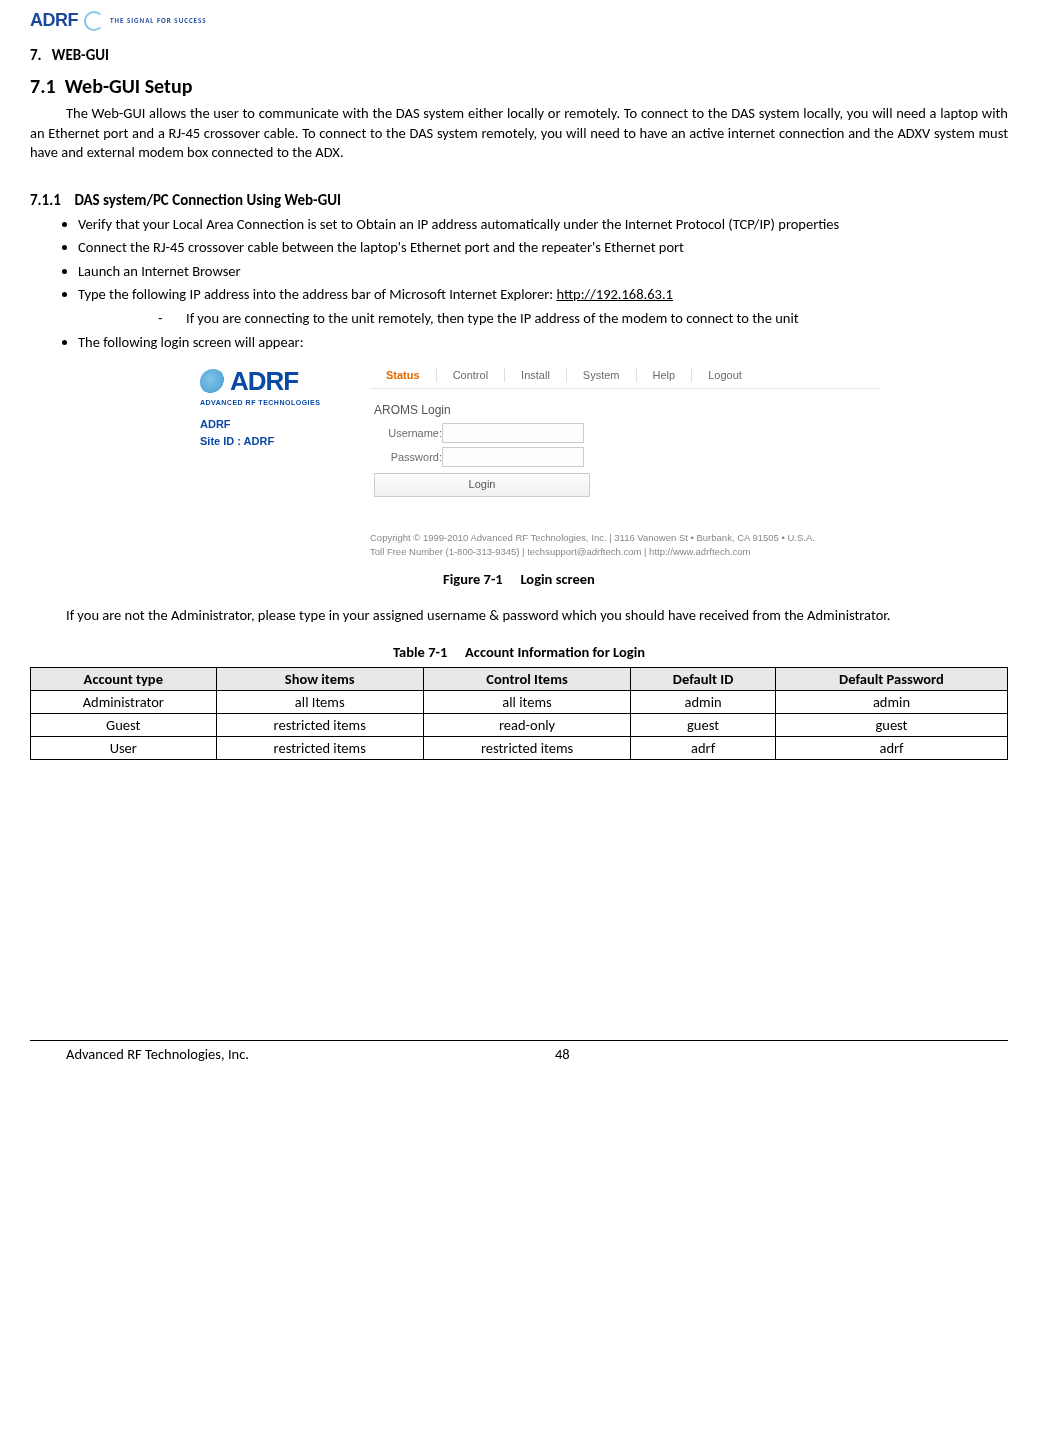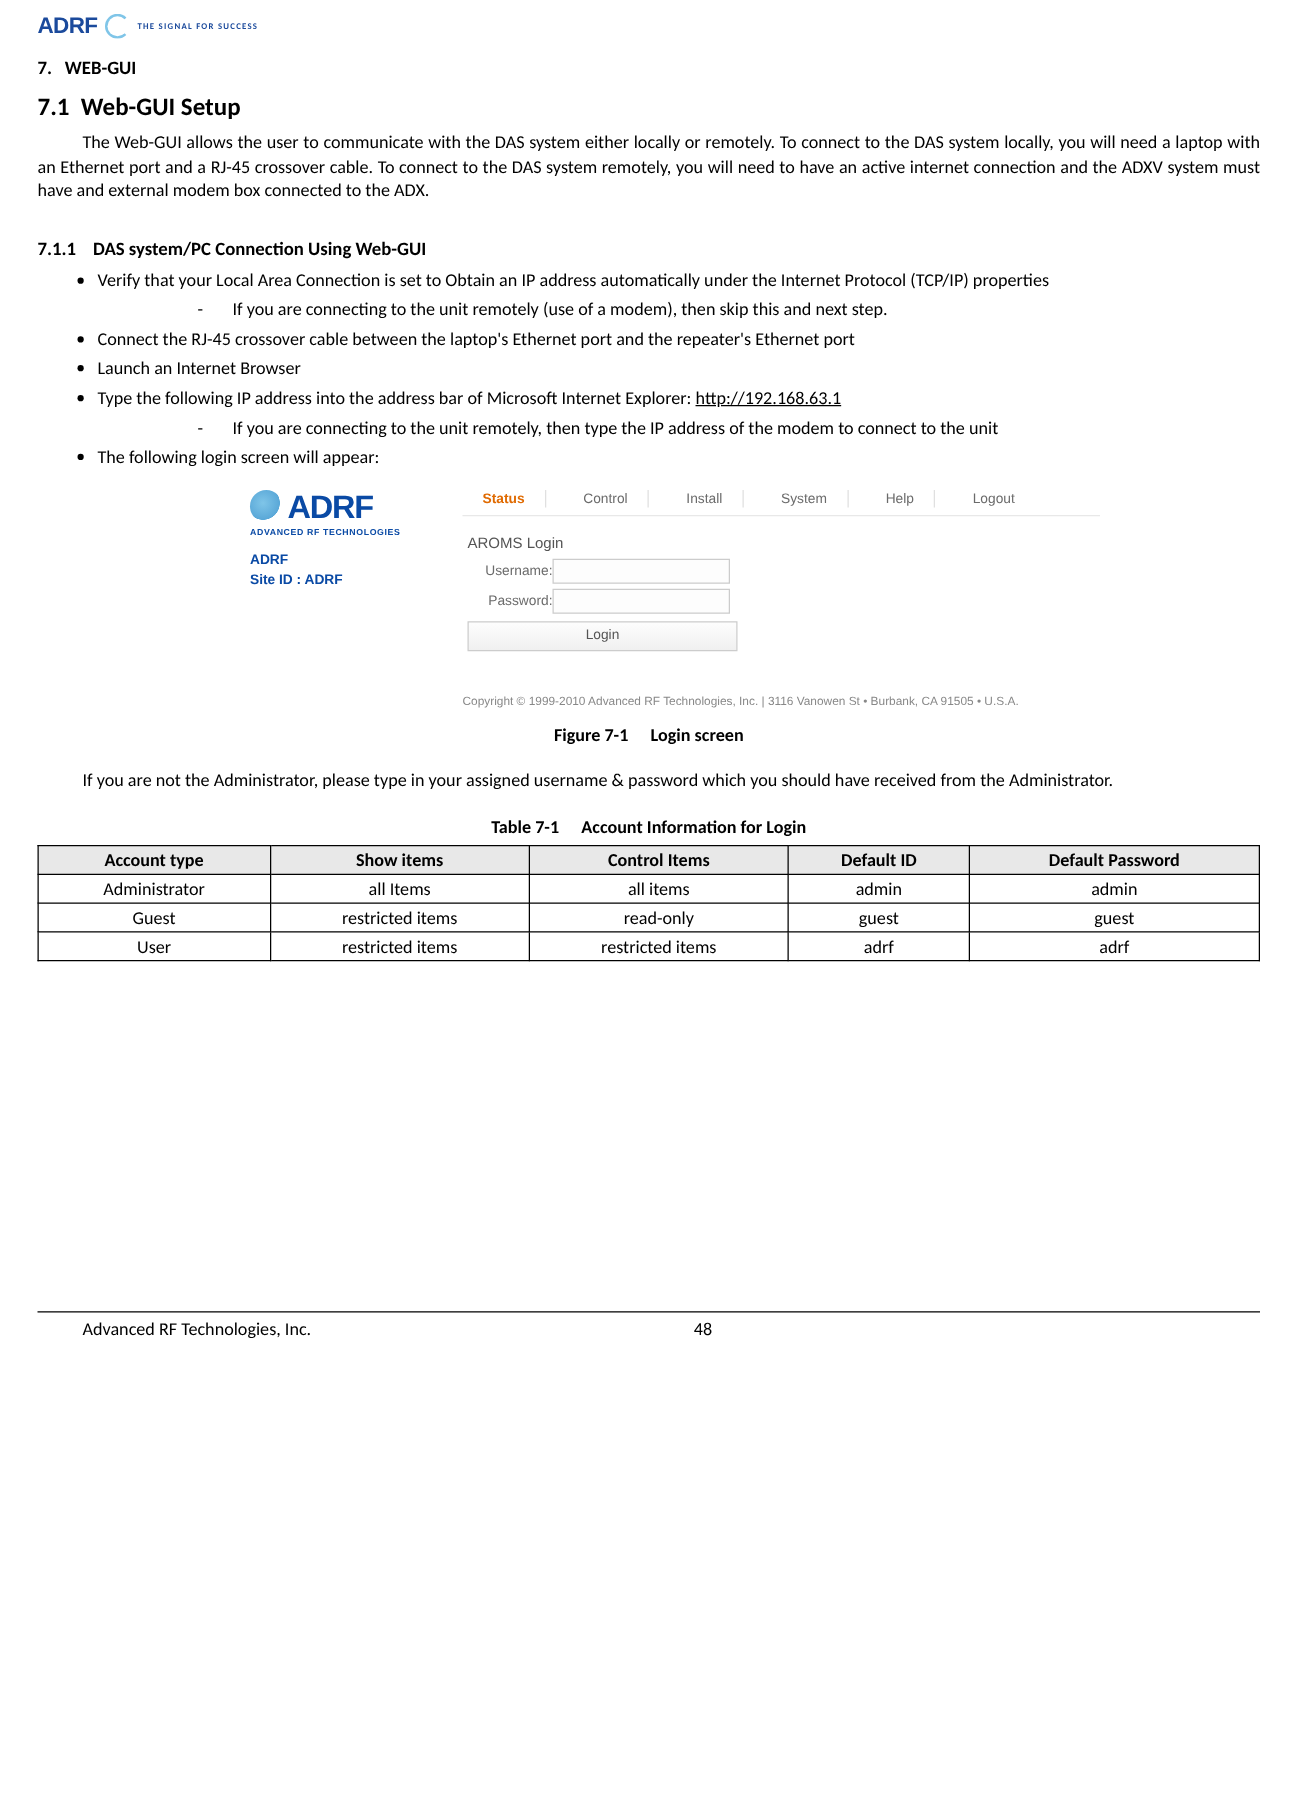--- a/index.html
+++ b/index.html
@@ -133,21 +133,21 @@
     font-weight: 700;
     color: #0a4aa5;
     line-height: 1.5;
   }
   .login-shot .right-col {
     margin-left: 170px;
   }
   .tabbar {
     display: flex;
     align-items: center;
-    gap: 14px;
+    gap: 0;
     font-size: 11px;
     color: #6b6b6b;
     padding: 6px 0 6px 0;
     border-bottom: 1px solid #e8e8e8;
   }
   .tabbar .tab {
     padding: 0 16px;
     border-right: 1px solid #e0e0e0;
     line-height: 14px;
   }
@@ -252,23 +252,20 @@
 <p class="body indent">The Web-GUI allows the user to communicate with the DAS system either locally or remotely.  To connect to the DAS system locally, you will need a laptop with an Ethernet port and a RJ-45 crossover cable.  To connect to the DAS system remotely, you will need to have an active internet connection and the ADXV system must have and external modem box connected to the ADX.</p>
 
 <h3 class="subsubsection">
   <span>7.1.1</span>&nbsp;&nbsp;&nbsp;
   <span>DAS system/PC Connection Using Web-GUI</span>
 </h3>
 
 <ul class="bullets">
   <li>
     <span>Verify that your Local Area Connection is set to Obtain an IP address automatically under the Internet Protocol (TCP/IP) properties</span>
-    <ul class="dash">
-      <li>If you are connecting to the unit remotely (use of a modem), then skip this and next step.</li>
-    </ul>
   </li>
   <li>Connect the RJ-45 crossover cable between the laptop's Ethernet port and the repeater's Ethernet port</li>
   <li>Launch an Internet Browser</li>
   <li>
     <span>Type the following IP address into the address bar of Microsoft Internet Explorer: </span><span class="underline">http://192.168.63.1</span>
     <ul class="dash">
       <li>If you are connecting to the unit remotely, then type the IP address of the modem to connect to the unit</li>
     </ul>
   </li>
   <li>The following login screen will appear:</li>
@@ -303,20 +300,21 @@
       </div>
       <div class="form-row">
         <label>Password:</label>
         <div class="field"></div>
       </div>
       <div class="login-btn">Login</div>
     </div>
   </div>
   <div class="shot-footer">
     <div>Copyright © 1999-2010 Advanced RF Technologies, Inc. | 3116 Vanowen St • Burbank, CA 91505 • U.S.A.</div>
+    <div>Toll Free Number (1-800-313-9345) | techsupport@adrftech.com | http://www.adrftech.com</div>
   </div>
 </div>
 
 <div class="fig-caption">Figure 7-1  Login screen</div>
 
 <p class="body indent">If you are not the Administrator, please type in your assigned username &amp; password which you should have received from the Administrator.</p>
 
 <div class="tbl-caption">Table 7-1  Account Information for Login</div>
 
 <table class="account">

